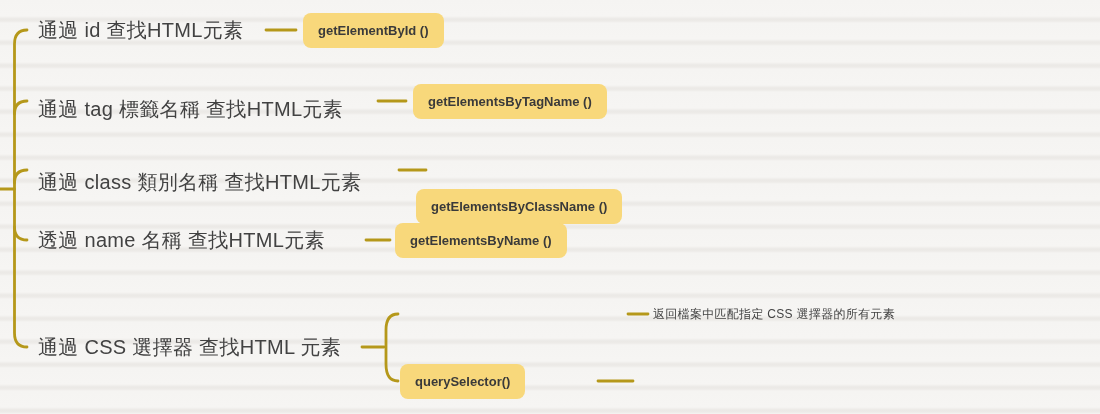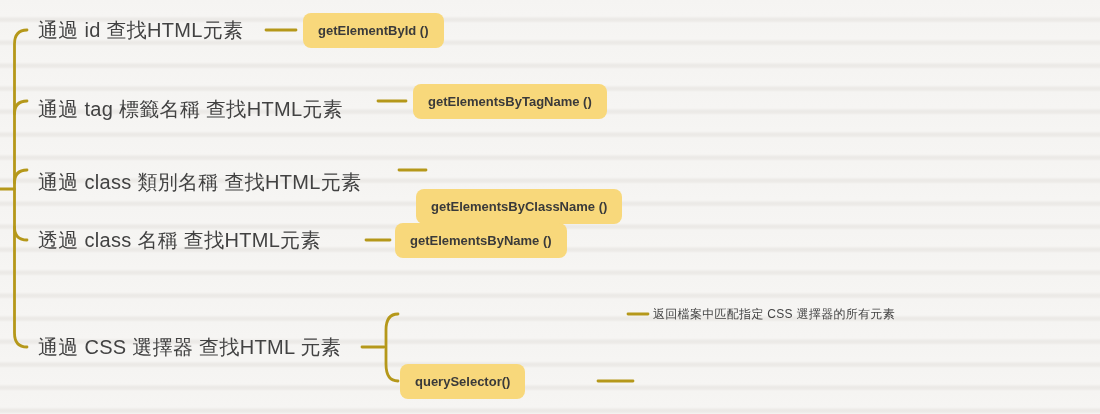--- a/index.html
+++ b/index.html
@@ -101,21 +101,21 @@
 
   <div class="branch-label" style="left:38px; top:17px;">通過 id 查找HTML元素</div>
   <div class="method-node" style="left:303px; top:13px;">getElementById ()</div>
 
   <div class="branch-label" style="left:38px; top:96px;">通過 tag 標籤名稱 查找HTML元素</div>
   <div class="method-node" style="left:413px; top:84px;">getElementsByTagName ()</div>
 
   <div class="branch-label" style="left:38px; top:157px;margin-top:12px;">通過 class 類別名稱 查找HTML元素</div>
   <div class="method-node" style="left:416px; top:153px;margin-top:36px;">getElementsByClassName ()</div>
 
-  <div class="branch-label" style="left:38px; top:227px;">透過 class 名稱 查找HTML元素</div>
+  <div class="branch-label" style="left:38px; top:227px;">透過 name 名稱 查找HTML元素</div>
   <div class="method-node" style="left:395px; top:223px;">getElementsByName ()</div>
 
   <div class="branch-label" style="left:38px; top:334px;">通過 CSS 選擇器 查找HTML 元素</div>
 
   <div class="desc-label" style="left:653px; top:301px;">返回檔案中匹配指定 CSS 選擇器的所有元素</div>
 
   <div class="method-node" style="left:400px; top:364px;">querySelector()</div>
 
 </div>
 

